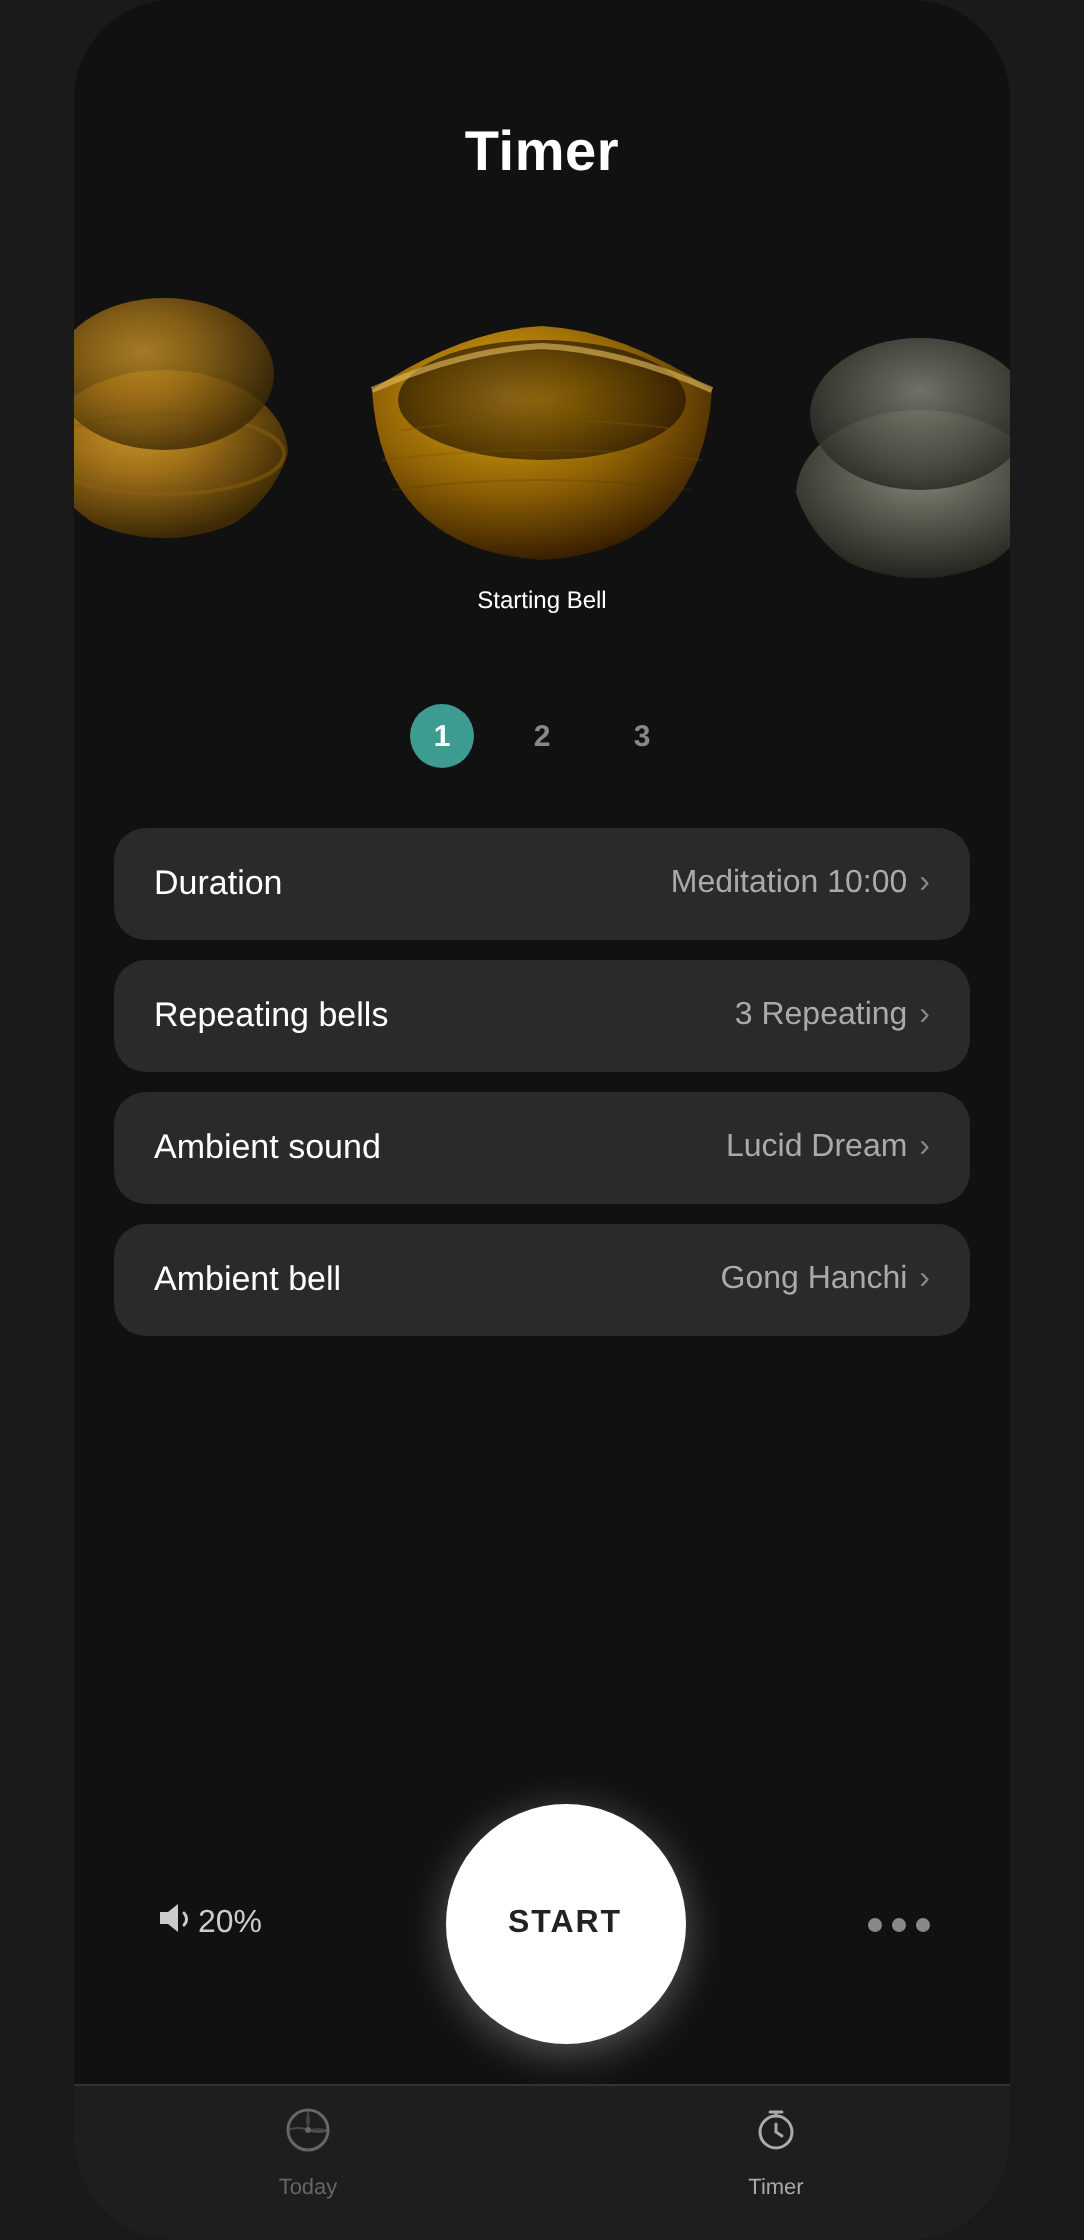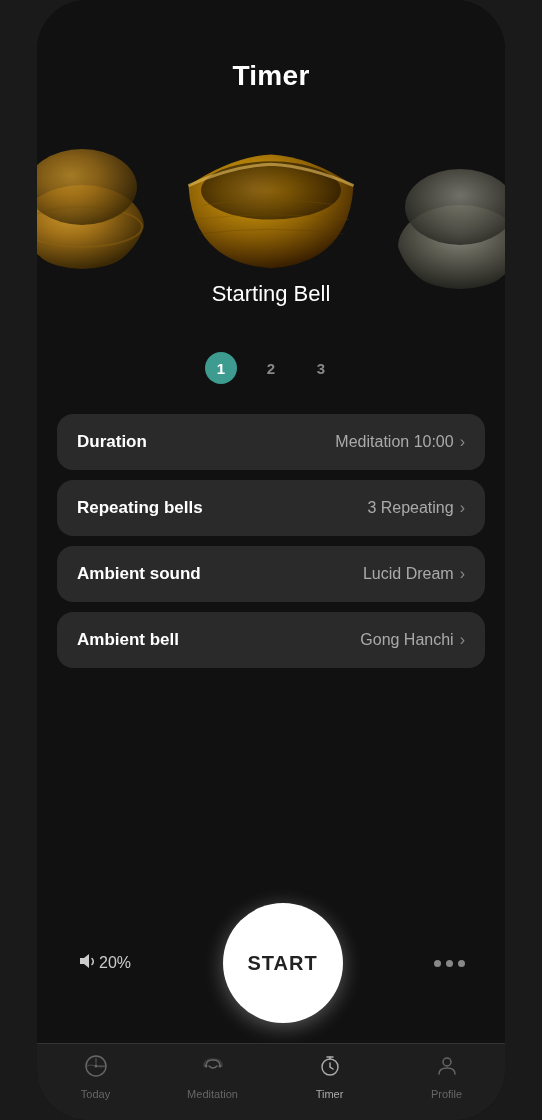--- a/index.html
+++ b/index.html
@@ -73,21 +73,21 @@
       display: flex;
       flex-direction: column;
       align-items: center;
       justify-content: flex-end;
       position: relative;
       z-index: 2;
     }
 
     .bowl-label {
       color: #fff;
-      font-size: 22px;
+      font-size: 12px;
       font-weight: 400;
       margin-top: 8px;
       text-align: center;
     }
 
     
     .page-dots {
       display: flex;
       justify-content: center;
       align-items: center;
@@ -133,21 +133,21 @@
       padding: 18px 20px;
       display: flex;
       justify-content: space-between;
       align-items: center;
       cursor: pointer;
     }
 
     .setting-label {
       color: #fff;
       font-size: 17px;
-      font-weight: 700;
+      font-weight: 400;
     }
 
     .setting-value {
       display: flex;
       align-items: center;
       gap: 6px;
       color: #aaa;
       font-size: 16px;
     }
 
@@ -179,21 +179,21 @@
     }
 
     .start-button {
       width: 120px;
       height: 120px;
       border-radius: 50%;
       background: #fff;
       display: flex;
       align-items: center;
       justify-content: center;
-      font-size: 20px;
+      font-size: 16px;
       font-weight: 700;
       color: #222;
       cursor: pointer;
       box-shadow: 0 4px 20px rgba(255,255,255,0.3);
       letter-spacing: 1px;
     }
 
     .more-dots {
       display: flex;
       gap: 5px;
@@ -391,50 +391,29 @@
           <path d="M12 2 Q14 7 12 12 Q10 7 12 2Z" fill="#666" opacity="0.5"></path>
           <path d="M12 12 Q17 10 22 12 Q17 14 12 12Z" fill="#666" opacity="0.5"></path>
           <circle cx="12" cy="12" r="1.5" fill="#666"></circle>
           <path d="M2 12 Q7 10 12 12" stroke="#666" stroke-width="1" opacity="0.6"></path>
           <path d="M12 12 Q17 14 22 12" stroke="#666" stroke-width="1" opacity="0.6"></path>
         </svg>
       </span>
       <span class="tab-label">Today</span>
     </div>
 
-    <div class="tab-item">
-      <span class="tab-icon">
-        <svg width="24" height="24" viewBox="0 0 24 24" fill="none">
-          <path d="M5 12 Q5 6 12 6 Q19 6 19 12" stroke="#666" stroke-width="1.5" stroke-linecap="round"></path>
-          <path d="M3 12 Q3 5 12 5 Q21 5 21 12" stroke="#666" stroke-width="1.5" stroke-linecap="round" opacity="0.4"></path>
-          <circle cx="5" cy="12" r="1.5" fill="#666"></circle>
-          <circle cx="19" cy="12" r="1.5" fill="#666"></circle>
-          <path d="M8 12 Q12 16 16 12" stroke="#666" stroke-width="1.5" fill="none" stroke-linecap="round"></path>
-        </svg>
-      </span>
-      <span class="tab-label">Meditation</span>
-    </div>
 
     <div class="tab-item">
       <span class="tab-icon active">
         <svg width="24" height="24" viewBox="0 0 24 24" fill="none">
           <circle cx="12" cy="13" r="8" stroke="#aaa" stroke-width="1.5"></circle>
           <path d="M12 9V13L15 15" stroke="#aaa" stroke-width="1.5" stroke-linecap="round"></path>
           <path d="M9 3H15" stroke="#aaa" stroke-width="1.5" stroke-linecap="round"></path>
           <path d="M12 3V5" stroke="#aaa" stroke-width="1.5" stroke-linecap="round"></path>
         </svg>
       </span>
       <span class="tab-label active">Timer</span>
     </div>
 
 
-    <div class="tab-item">
-      <span class="tab-icon">
-        <svg width="24" height="24" viewBox="0 0 24 24" fill="none">
-          <circle cx="12" cy="8" r="4" stroke="#666" stroke-width="1.5"></circle>
-          <path d="M4 20 Q4 14 12 14 Q20 14 20 20" stroke="#666" stroke-width="1.5" stroke-linecap="round"></path>
-        </svg>
-      </span>
-      <span class="tab-label">Profile</span>
-    </div>
 
   </div>
 </div>
 
 </body></html>

